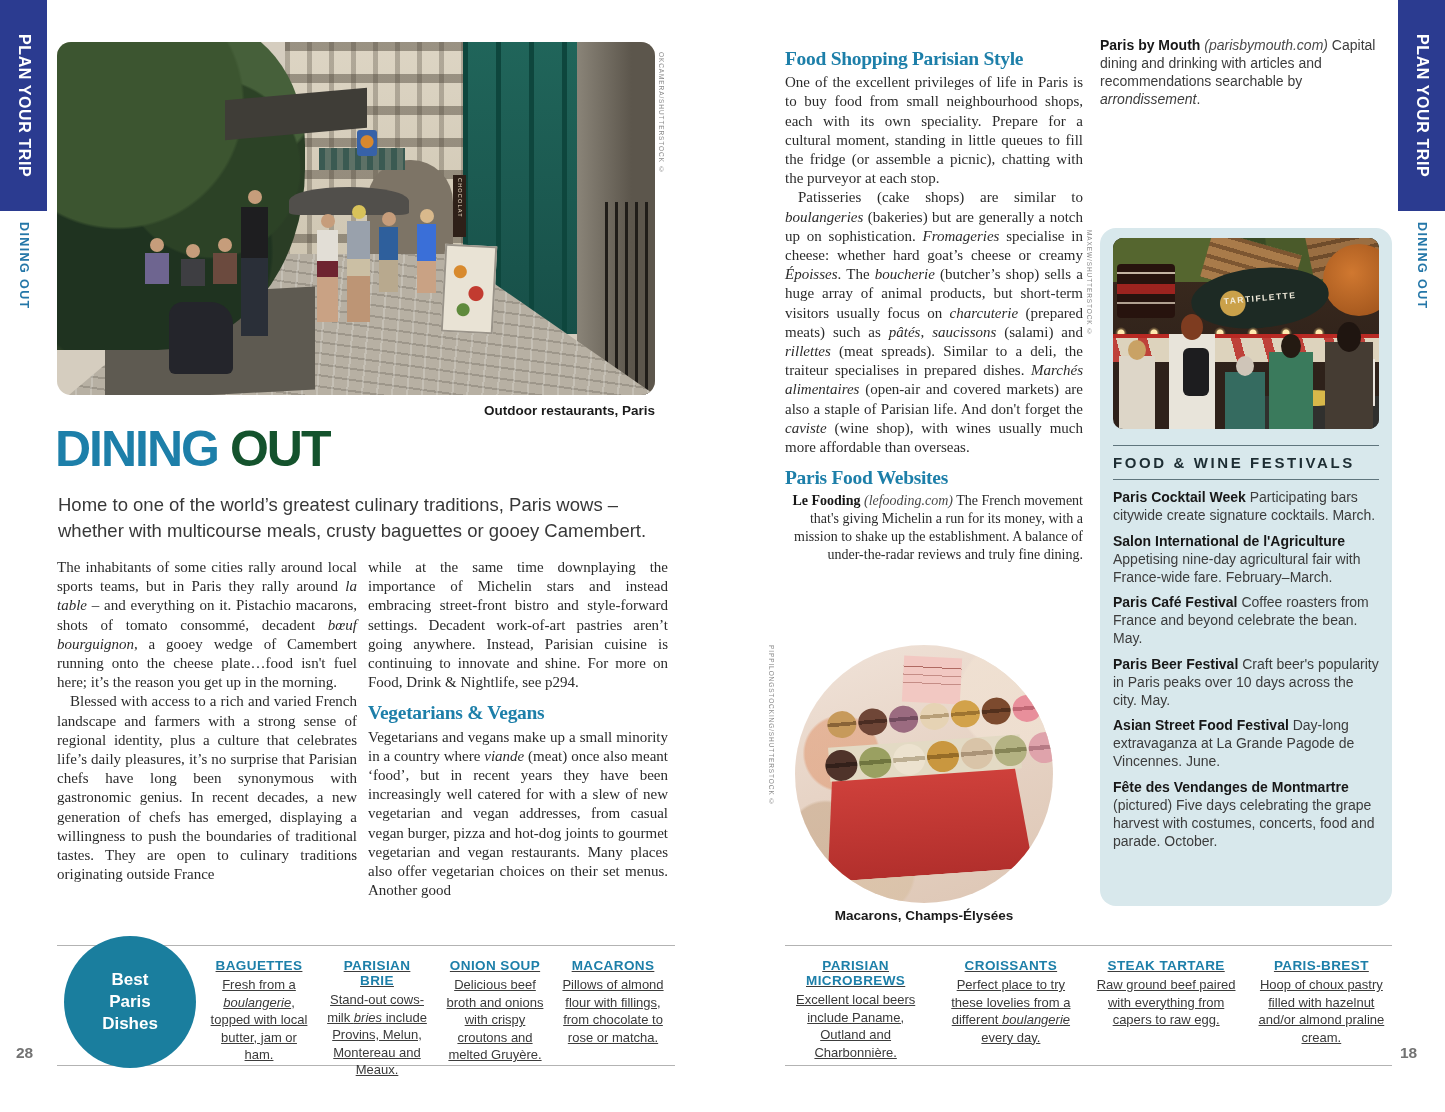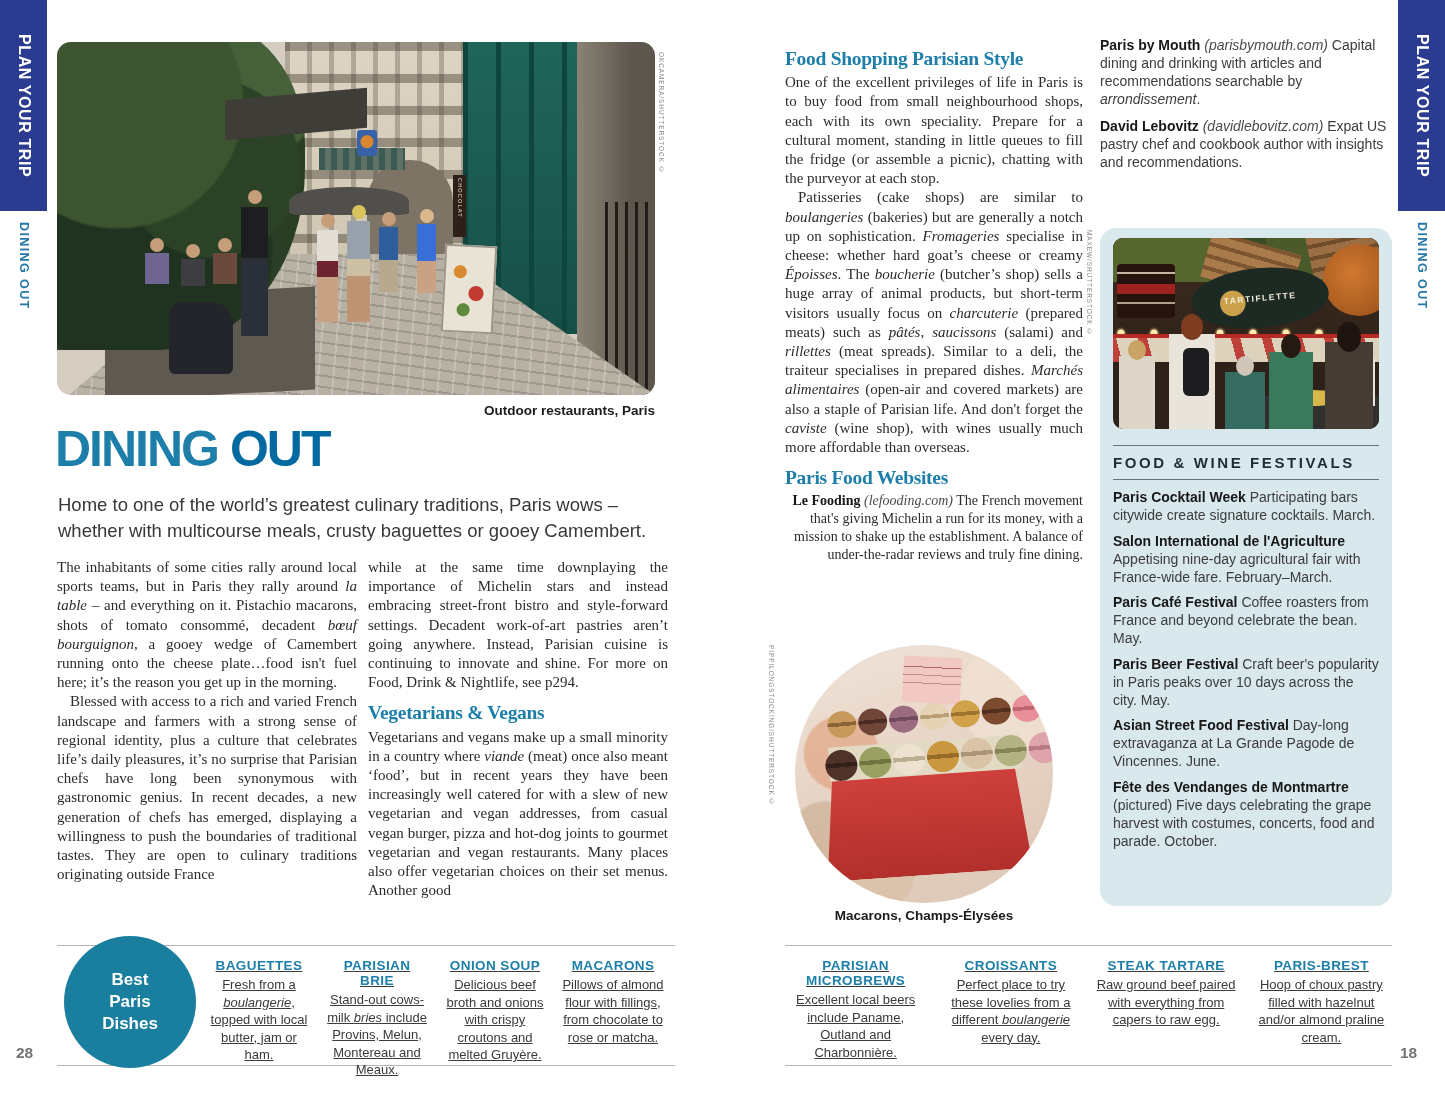--- a/index.html
+++ b/index.html
@@ -15,21 +15,21 @@
   .credit{writing-mode:vertical-rl;font-size:6.5px;letter-spacing:0.9px;color:#8c8c8c;}
   .caption{font-weight:700;font-size:13.5px;color:#1b1b1b;}
   .rule{background:#b3b3b3;height:1px;}
   
   .tabbox{width:47px;height:211px;background:#2b3b90;display:flex;align-items:center;justify-content:center;}
   .tabbox .vtext{color:#fff;font-weight:700;font-size:16px;letter-spacing:0.6px;}
   .chaptab{width:47px;display:flex;justify-content:center;}
   .chaptab .vtext{color:#2577a8;font-weight:700;font-size:12.5px;letter-spacing:1.4px;}
   
   #title{font-weight:700;font-size:50px;letter-spacing:-2px;line-height:1;}
-  #title .t1{color:#1d7fa9;} #title .t2{color:#0369a1;}
+  #title .t1{color:#1d7fa9;} #title .t2{color:#14532d;}
   #intro{font-size:18.5px;line-height:26px;color:#383838;}
   
   .entry{font-size:14px;line-height:18px;margin-bottom:9px;}
   .entry b{color:#171717;} .entry i.site{color:#4a4a4a;}
   
   .dishrow{display:flex;gap:14px;text-decoration:underline;}
   .dish{flex:1;text-align:center;}
   .dish h4{margin:0 0 3px;font-size:13.5px;letter-spacing:0.4px;color:#1d7fa9;}
   .dish p{margin:0;font-size:13px;line-height:17.5px;color:#3a3a3a;}
   .circle{border-radius:50%;background:#1a7e9e;display:flex;align-items:center;justify-content:center;
@@ -303,25 +303,20 @@
   </div>
   <div class="abs credit" style="left:768px;top:645px;">PIPPILONGSTOCKING/SHUTTERSTOCK ©</div>
   <div class="abs caption" style="left:784px;top:908px;width:280px;text-align:center;">Macarons, Champs-Élysées</div>
 
   <div class="abs" style="left:1100px;top:36px;width:292px;">
     <div class="entry">
       <b>Paris by Mouth</b>
       <i class="site">(parisbymouth.com)</i>
       <span>Capital dining and drinking with articles and recommendations searchable by <i>arrondissement</i>.</span>
     </div>
-    <div class="entry">
-      <b>David Lebovitz</b>
-      <i class="site">(davidlebovitz.com)</i>
-      <span>Expat US pastry chef and cookbook author with insights and recommendations.</span>
-    </div>
   </div>
 
   <div class="abs" id="festbox">
     <div class="abs" id="photo-tart">
       <div class="abs tf-fol"></div>
       <div class="abs tf-crate1"></div>
       <div class="abs tf-crate2"></div>
       <div class="abs tf-pan"></div>
       <div class="abs tf-signL"></div>
       <div class="abs tf-sign">

